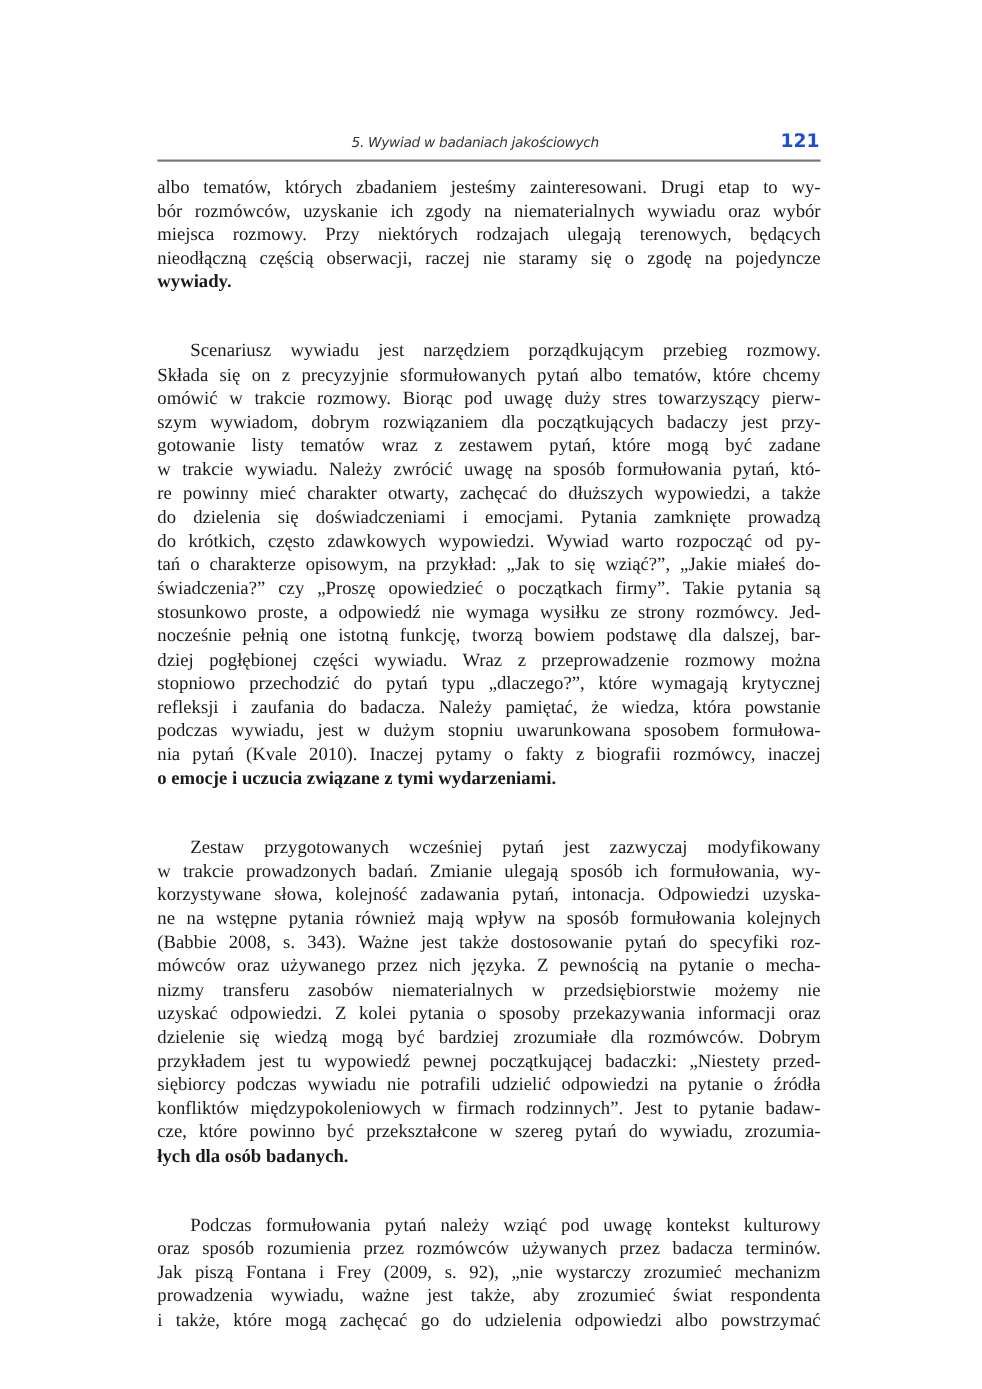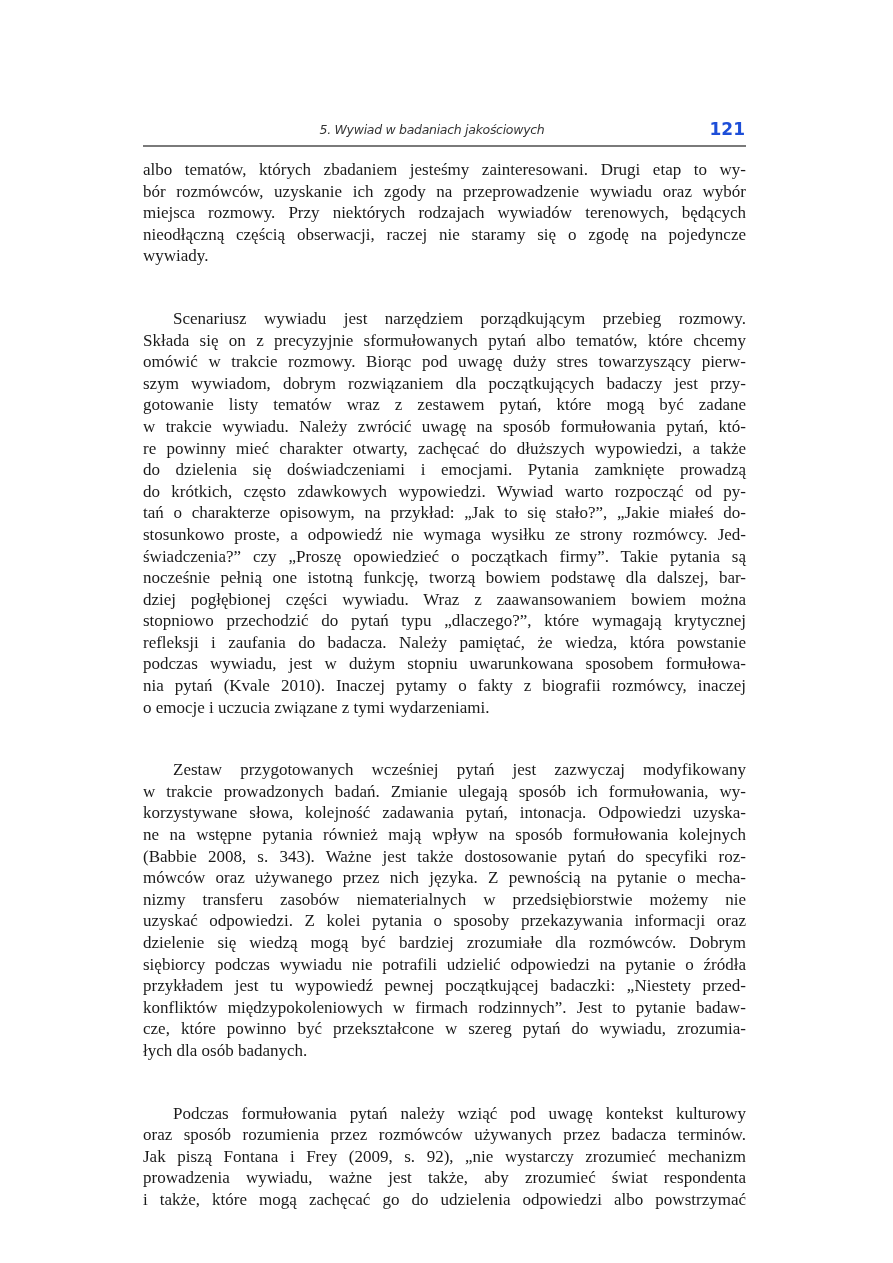--- a/index.html
+++ b/index.html
@@ -20,73 +20,73 @@
   }
   .head-rule {
     position: absolute; left: 143px; top: 145px; width: 603px; height: 2px; background: #7a7a7a;
   }
   .body-text {
     position: absolute; left: 143px; top: 159px; width: 603px;
     font-family: "Liberation Serif", "DejaVu Serif", serif; font-size: 17px;
     color: #1a1a1a; line-height: 21.6px;
   }
   .line { display: block; height: 21.6px; white-space: nowrap; text-align: justify; text-align-last: justify; }
-  .line.last { text-align: right; text-align-last: left; }
+  .line.last { text-align: right; text-align-last: left; font-weight: bold; }
   .line.indent { text-indent: 30px; margin-top: 41px; }
 </style>
 </head>
 <body>
 
 <div class="page">
   <div class="running-head">
     <span class="running-title">5. Wywiad w badaniach jakościowych</span>
     <span class="page-number">121</span>
   </div>
   <div class="head-rule"></div>
   <div class="body-text" id="body-text">
       <div>
         <span class="line">albo tematów, których zbadaniem jesteśmy zainteresowani. Drugi etap to wy-</span>
-        <span class="line">bór rozmówców, uzyskanie ich zgody na przeprowadzenie wywiadu oraz wybór</span>
-        <span class="line">miejsca rozmowy. Przy niektórych rodzajach wywiadów terenowych, będących</span>
+        <span class="line">bór rozmówców, uzyskanie ich zgody na niematerialnych wywiadu oraz wybór</span>
+        <span class="line">miejsca rozmowy. Przy niektórych rodzajach ulegają terenowych, będących</span>
         <span class="line">nieodłączną częścią obserwacji, raczej nie staramy się o zgodę na pojedyncze</span>
         <span class="line last">wywiady.</span>
       </div>
       <div>
         <span class="line indent">Scenariusz wywiadu jest narzędziem porządkującym przebieg rozmowy.</span>
         <span class="line">Składa się on z precyzyjnie sformułowanych pytań albo tematów, które chcemy</span>
         <span class="line">omówić w trakcie rozmowy. Biorąc pod uwagę duży stres towarzyszący pierw-</span>
         <span class="line">szym wywiadom, dobrym rozwiązaniem dla początkujących badaczy jest przy-</span>
         <span class="line">gotowanie listy tematów wraz z zestawem pytań, które mogą być zadane</span>
         <span class="line">w trakcie wywiadu. Należy zwrócić uwagę na sposób formułowania pytań, któ-</span>
         <span class="line">re powinny mieć charakter otwarty, zachęcać do dłuższych wypowiedzi, a także</span>
         <span class="line">do dzielenia się doświadczeniami i emocjami. Pytania zamknięte prowadzą</span>
         <span class="line">do krótkich, często zdawkowych wypowiedzi. Wywiad warto rozpocząć od py-</span>
-        <span class="line">tań o charakterze opisowym, na przykład: „Jak to się stało?”, „Jakie miałeś do-</span>
+        <span class="line">tań o charakterze opisowym, na przykład: „Jak to się wziąć?”, „Jakie miałeś do-</span>
+        <span class="line">świadczenia?” czy „Proszę opowiedzieć o początkach firmy”. Takie pytania są</span>
         <span class="line">stosunkowo proste, a odpowiedź nie wymaga wysiłku ze strony rozmówcy. Jed-</span>
-        <span class="line">świadczenia?” czy „Proszę opowiedzieć o początkach firmy”. Takie pytania są</span>
         <span class="line">nocześnie pełnią one istotną funkcję, tworzą bowiem podstawę dla dalszej, bar-</span>
-        <span class="line">dziej pogłębionej części wywiadu. Wraz z zaawansowaniem bowiem można</span>
+        <span class="line">dziej pogłębionej części wywiadu. Wraz z przeprowadzenie rozmowy można</span>
         <span class="line">stopniowo przechodzić do pytań typu „dlaczego?”, które wymagają krytycznej</span>
         <span class="line">refleksji i zaufania do badacza. Należy pamiętać, że wiedza, która powstanie</span>
         <span class="line">podczas wywiadu, jest w dużym stopniu uwarunkowana sposobem formułowa-</span>
         <span class="line">nia pytań (Kvale 2010). Inaczej pytamy o fakty z biografii rozmówcy, inaczej</span>
         <span class="line last">o emocje i uczucia związane z tymi wydarzeniami.</span>
       </div>
       <div>
         <span class="line indent">Zestaw przygotowanych wcześniej pytań jest zazwyczaj modyfikowany</span>
         <span class="line">w trakcie prowadzonych badań. Zmianie ulegają sposób ich formułowania, wy-</span>
         <span class="line">korzystywane słowa, kolejność zadawania pytań, intonacja. Odpowiedzi uzyska-</span>
         <span class="line">ne na wstępne pytania również mają wpływ na sposób formułowania kolejnych</span>
         <span class="line">(Babbie 2008, s. 343). Ważne jest także dostosowanie pytań do specyfiki roz-</span>
         <span class="line">mówców oraz używanego przez nich języka. Z pewnością na pytanie o mecha-</span>
         <span class="line">nizmy transferu zasobów niematerialnych w przedsiębiorstwie możemy nie</span>
         <span class="line">uzyskać odpowiedzi. Z kolei pytania o sposoby przekazywania informacji oraz</span>
         <span class="line">dzielenie się wiedzą mogą być bardziej zrozumiałe dla rozmówców. Dobrym</span>
+        <span class="line">przykładem jest tu wypowiedź pewnej początkującej badaczki: „Niestety przed-</span>
         <span class="line">siębiorcy podczas wywiadu nie potrafili udzielić odpowiedzi na pytanie o źródła</span>
-        <span class="line">przykładem jest tu wypowiedź pewnej początkującej badaczki: „Niestety przed-</span>
         <span class="line">konfliktów międzypokoleniowych w firmach rodzinnych”. Jest to pytanie badaw-</span>
         <span class="line">cze, które powinno być przekształcone w szereg pytań do wywiadu, zrozumia-</span>
         <span class="line last">łych dla osób badanych.</span>
       </div>
       <div>
         <span class="line indent">Podczas formułowania pytań należy wziąć pod uwagę kontekst kulturowy</span>
         <span class="line">oraz sposób rozumienia przez rozmówców używanych przez badacza terminów.</span>
         <span class="line">Jak piszą Fontana i Frey (2009, s. 92), „nie wystarczy zrozumieć mechanizm</span>
         <span class="line">prowadzenia wywiadu, ważne jest także, aby zrozumieć świat respondenta</span>
         <span class="line">i także, które mogą zachęcać go do udzielenia odpowiedzi albo powstrzymać</span>

